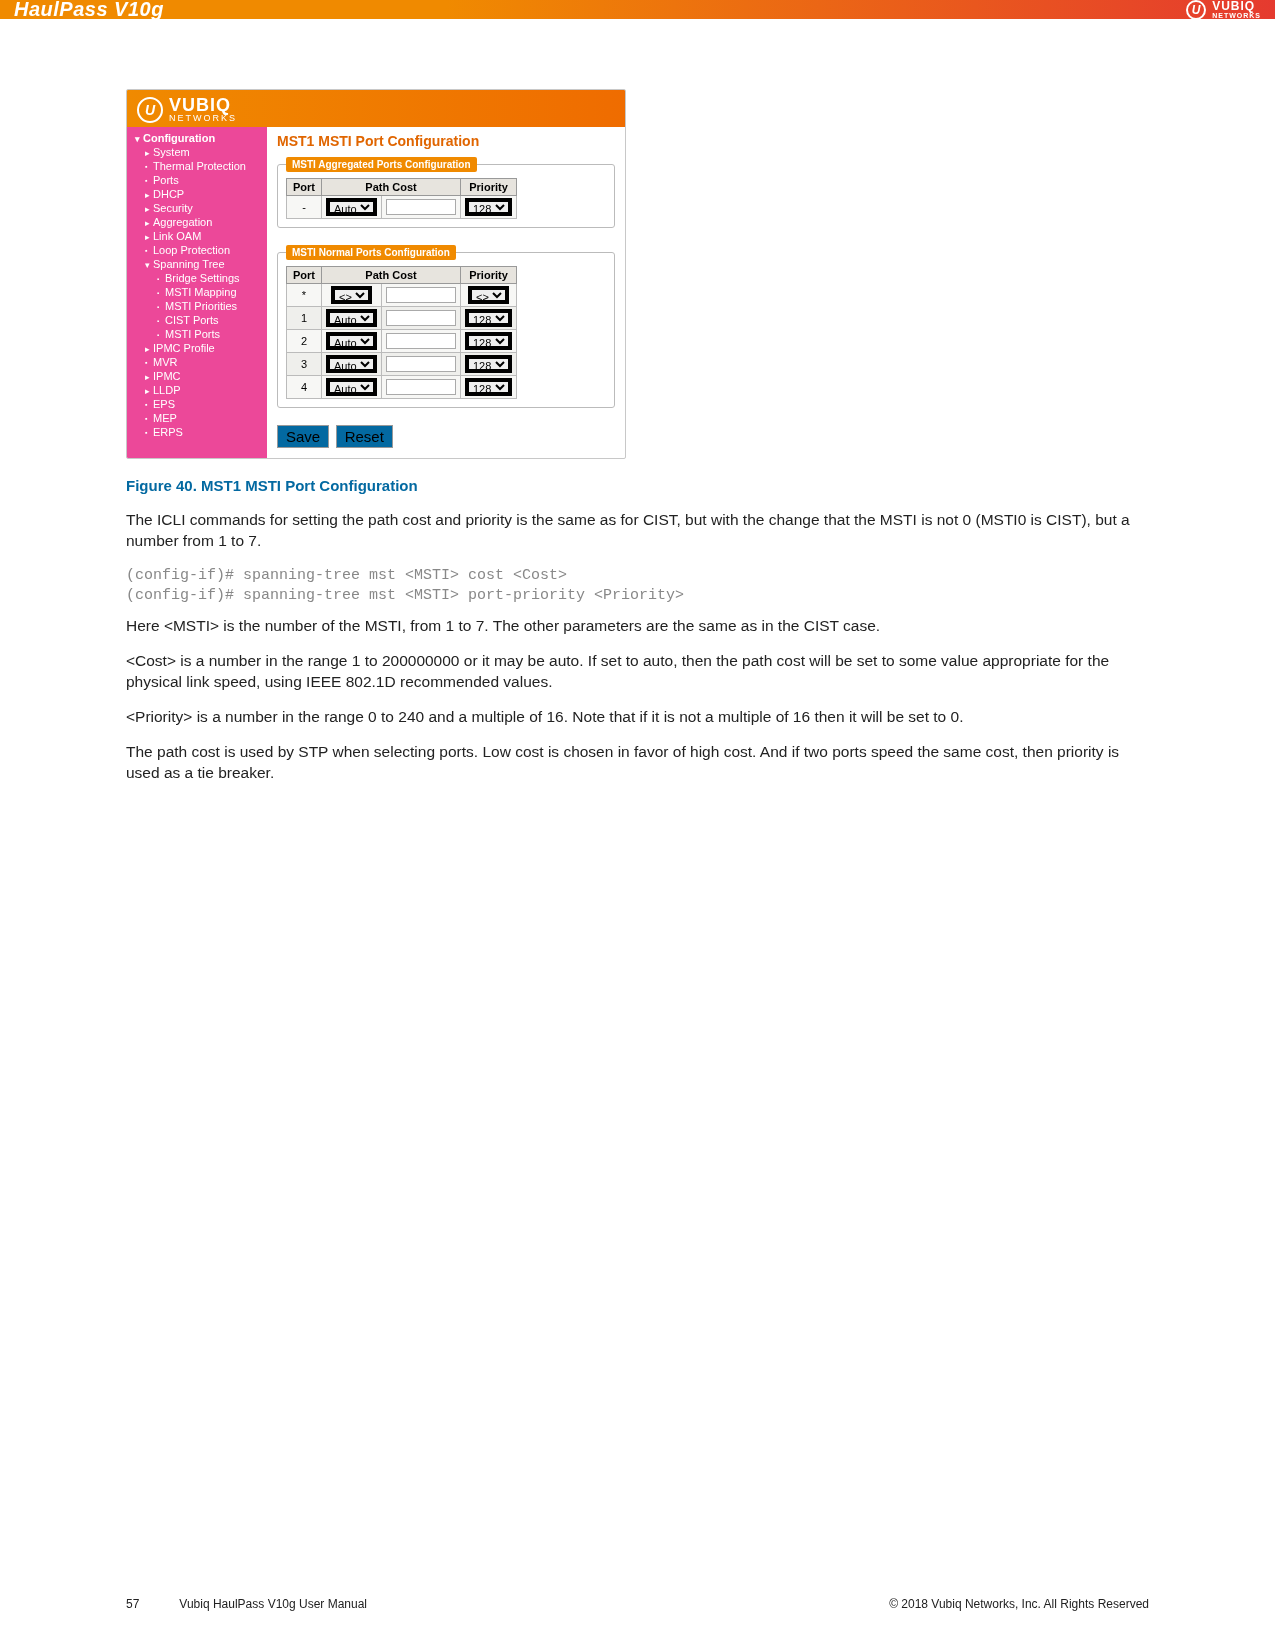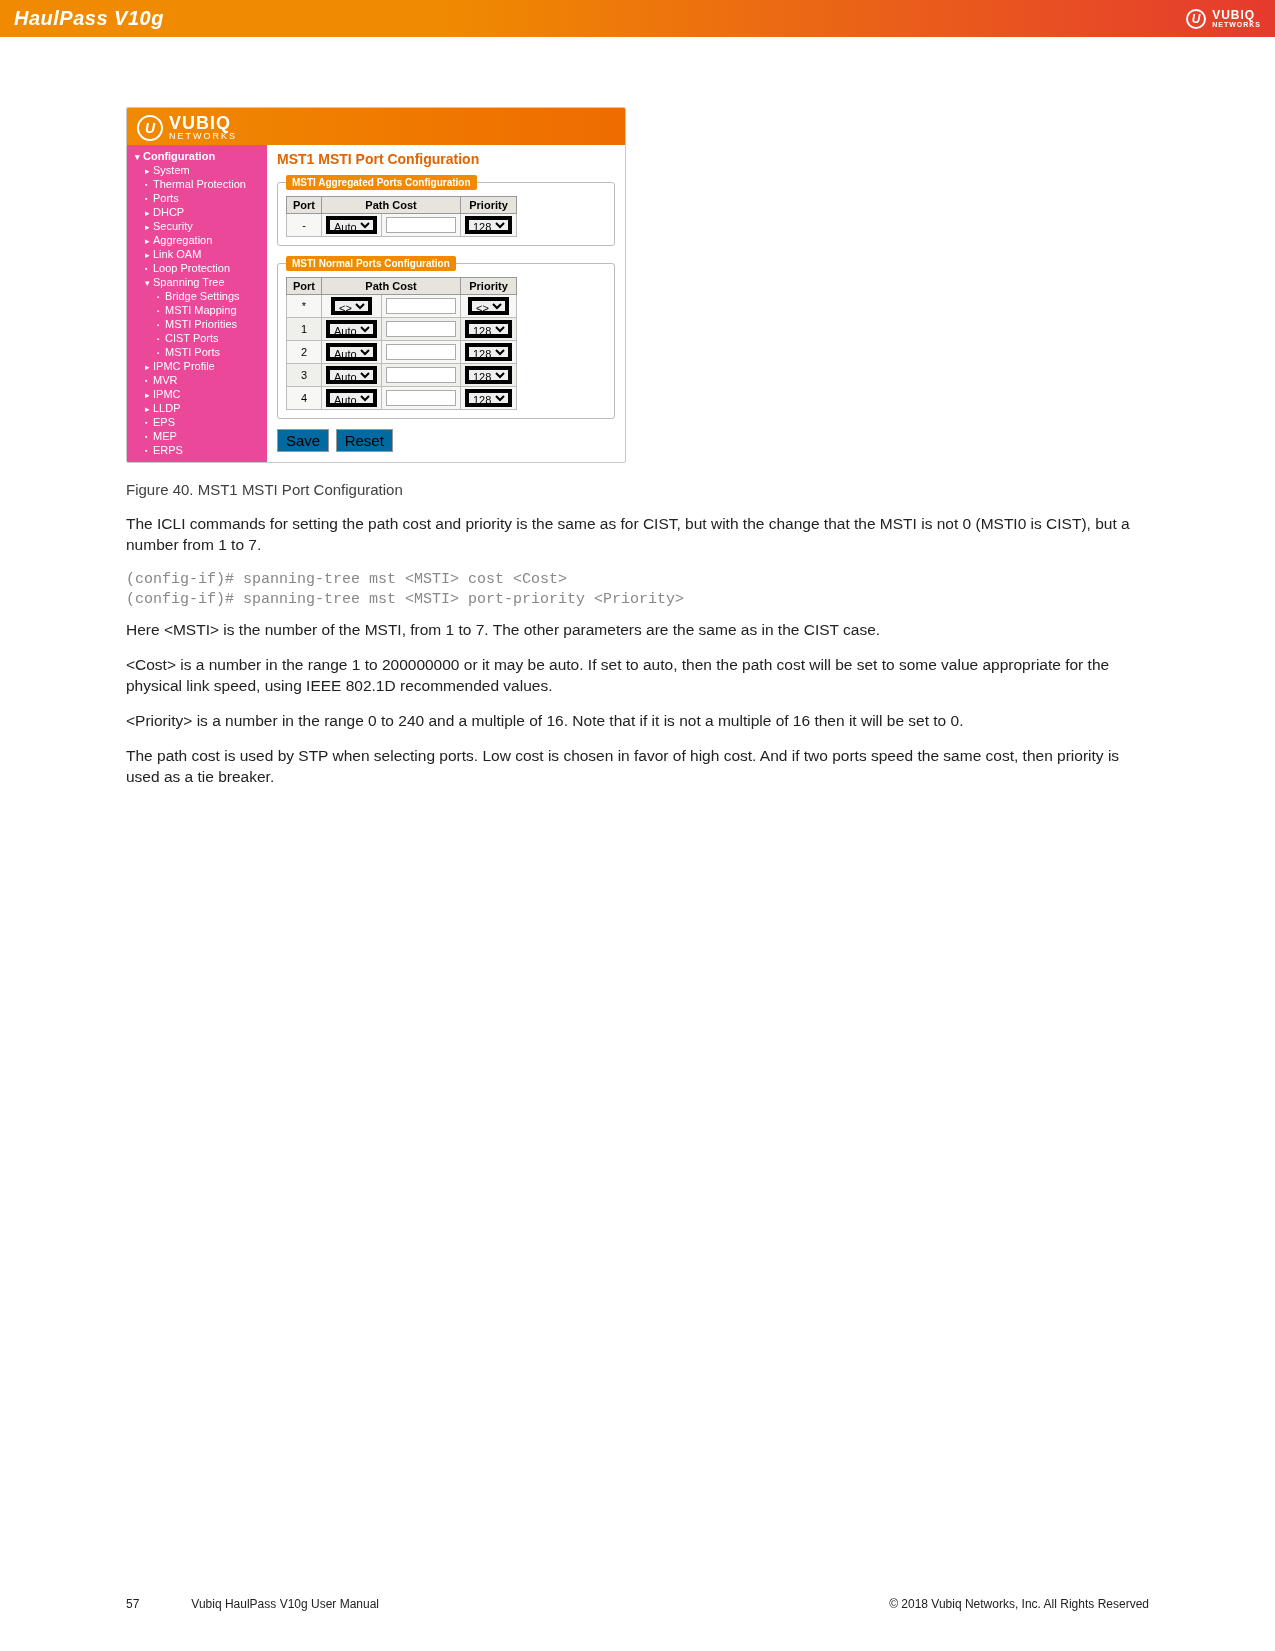--- a/index.html
+++ b/index.html
@@ -5,21 +5,21 @@
   * { box-sizing: border-box; margin: 0; padding: 0; }
   body {
     width: 1275px;
     height: 1651px;
     background: #fff;
     font-family: Arial, Helvetica, sans-serif;
     position: relative;
   }
   
   .topbar {
-    height: 37px;
+    height: 19px;
     background: linear-gradient(90deg, #f08a00 0%, #f08a00 35%, #e53a2f 100%);
     display: flex;
     align-items: center;
     justify-content: space-between;
     padding: 0 14px;
   }
   .topbar-title {
     color: #fff;
     font-style: italic;
     font-weight: 700;
@@ -106,21 +106,21 @@
   .main h2 {
     color: #e06500;
     font-size: 14px;
     font-weight: 700;
     margin-bottom: 8px;
   }
   fieldset {
     border: 1px solid #bbb;
     border-radius: 3px;
     padding: 6px 8px 8px 8px;
-    margin-bottom: 10px;
+    margin-bottom: 17px;
   }
   legend {
     background: #f08a00;
     color: #fff;
     font-size: 10px;
     padding: 2px 6px;
     font-weight: 600;
     border-radius: 2px;
   }
   table.cfg {
@@ -158,22 +158,22 @@
     font-size: 15px;
     padding: 2px 8px;
     border: 1px solid #999;
     background: #0369a1;
     cursor: pointer;
     margin-right: 2px;
   }
 
   
   .figcap {
-    color: #404040;
-    font-weight: 400;
+    color: #0369a1;
+    font-weight: 700;
     font-size: 15px;
     margin: 18px 0 16px 0;
   }
   .bodytext p {
     font-size: 15.5px;
     color: #222;
     line-height: 1.35;
     margin-bottom: 14px;
   }
   .codeblock {
@@ -189,21 +189,21 @@
   .footer {
     position: absolute;
     bottom: 40px;
     left: 126px;
     right: 126px;
     display: flex;
     justify-content: space-between;
     font-size: 12px;
     color: #222;
   }
-  .footer .left { display:flex; gap: 52px; }
+  .footer .left { display:flex; gap: 40px; }
 </style>
 </head>
 <body>
 
 <div class="topbar">
   <div class="topbar-title">HaulPass V10g</div>
   <div class="topbar-logo">
     <div class="circ">U</div>
     <div class="lines">
       <span class="l1">VUBIQ</span>

